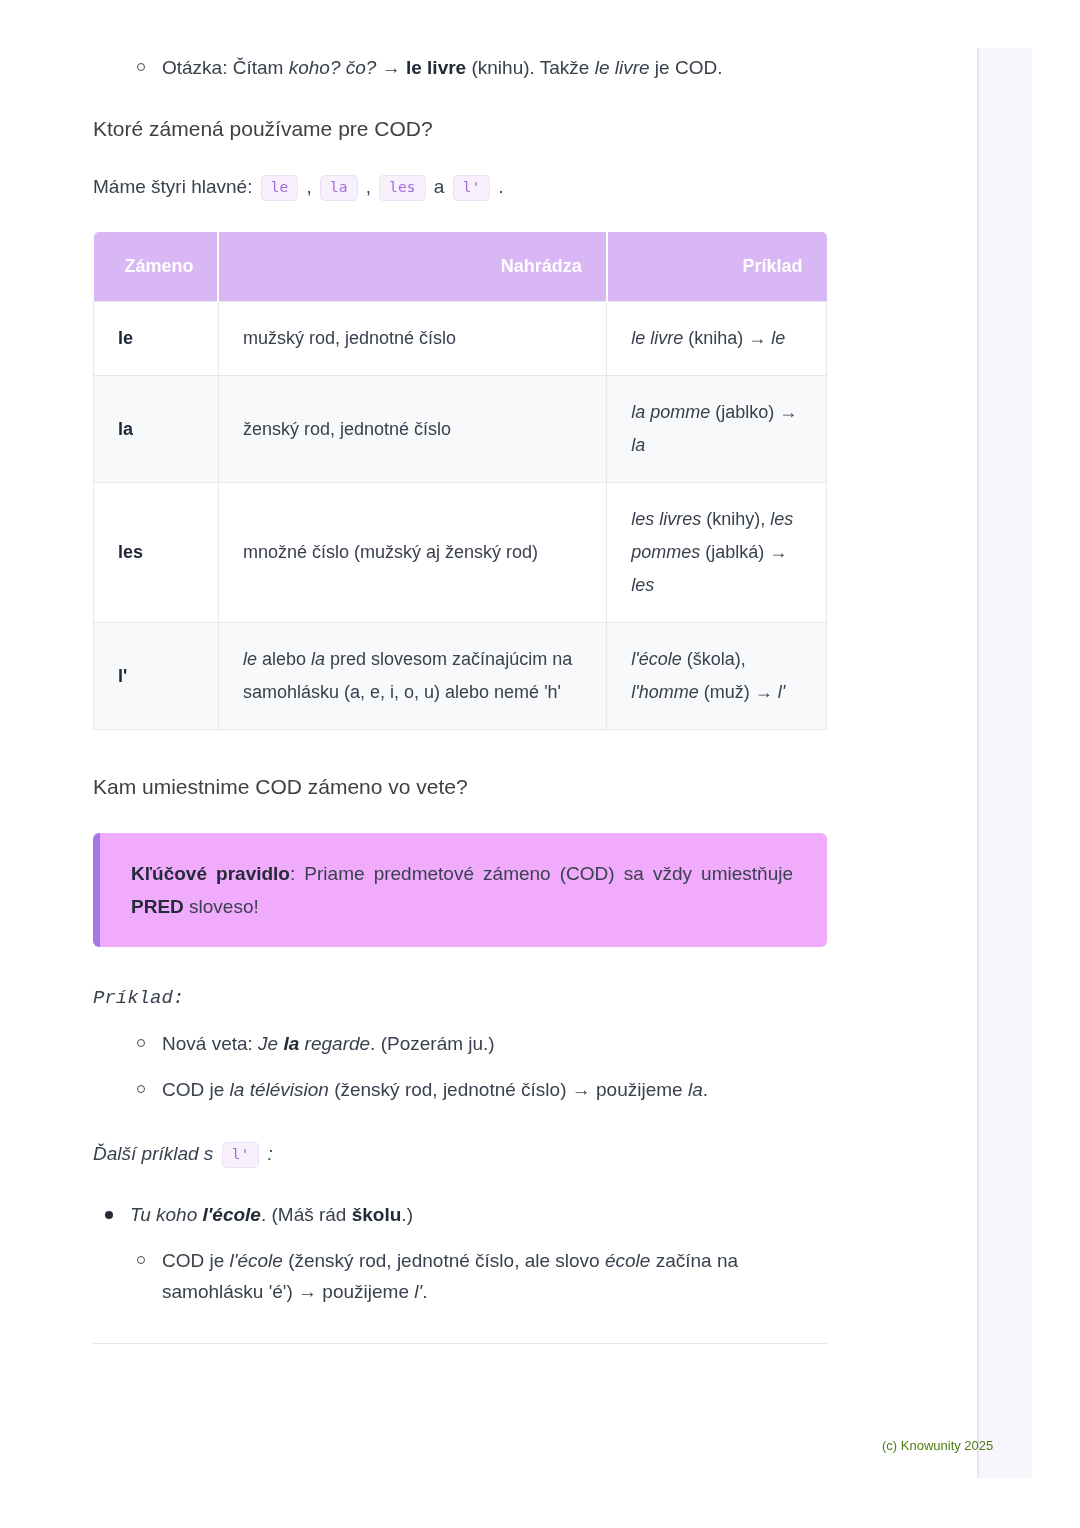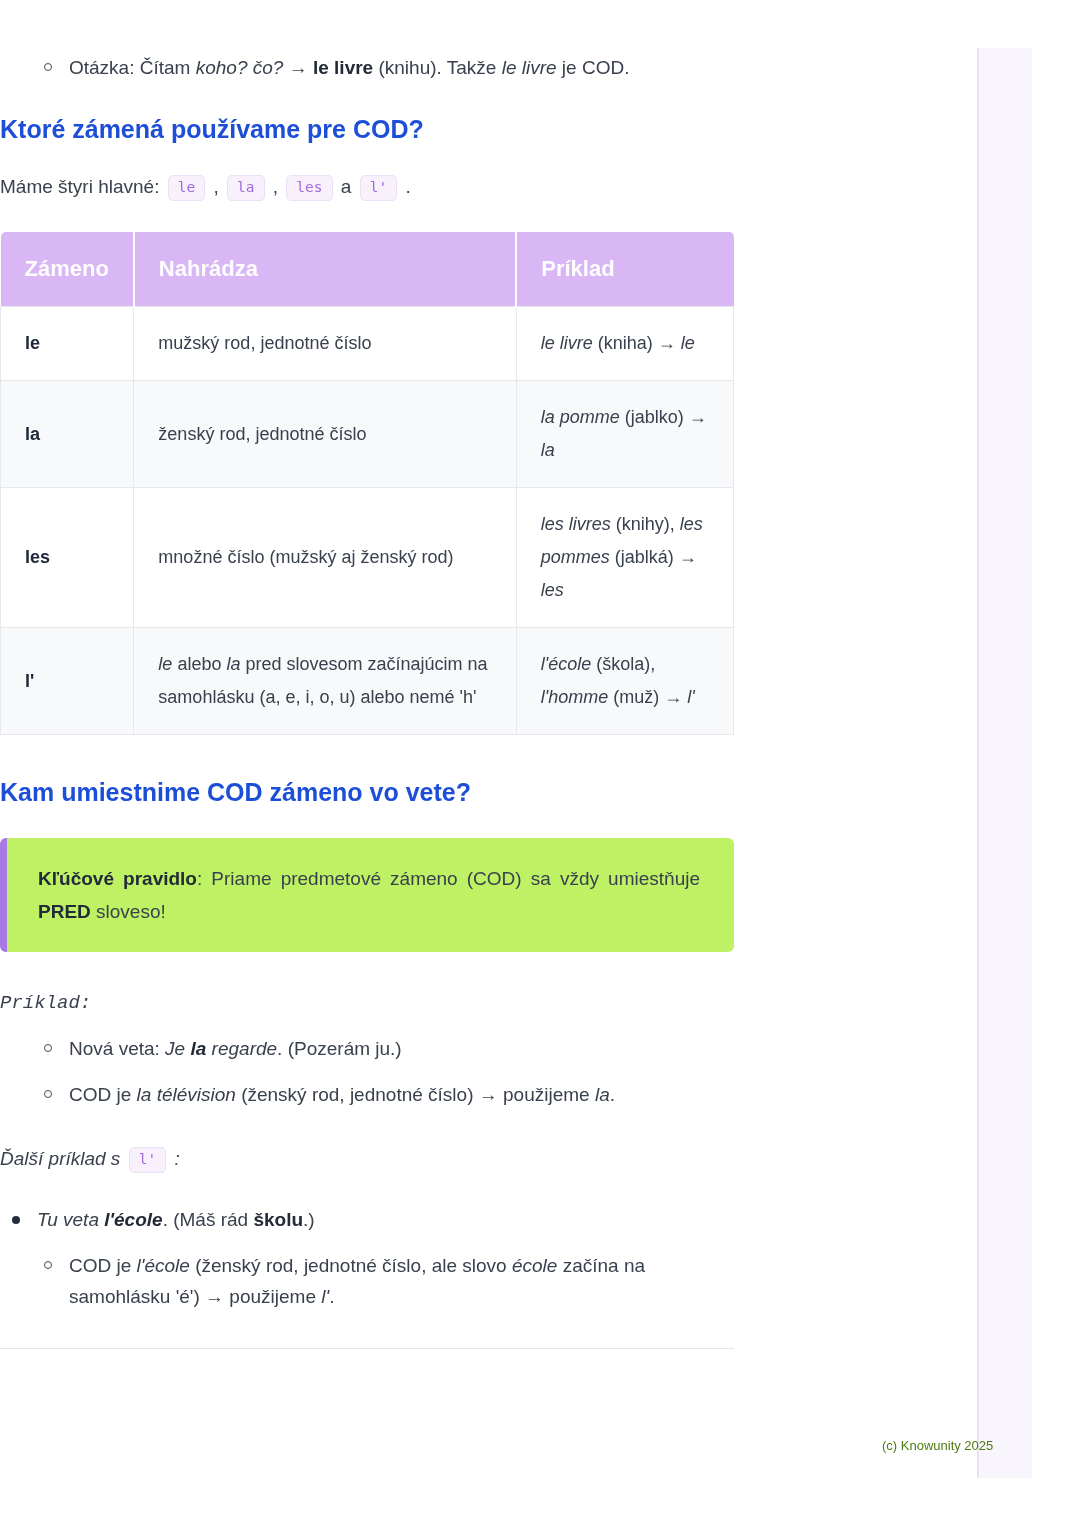--- a/index.html
+++ b/index.html
@@ -4,68 +4,68 @@
 <style>
   * { margin: 0; padding: 0; box-sizing: border-box; }
   html, body { width: 1080px; height: 1528px; background: #ffffff; overflow: hidden; }
   body { font-family: "Liberation Sans", sans-serif; color: #39414e; position: relative; }
 
   .scroll-track {
     position: absolute; left: 977px; top: 48px; width: 55px; height: 1430px;
     background: #f8f5fc; border-left: 2px solid #e9e2f4;
   }
 
-  .content { position: relative; width: 734px; padding-top: 52px; font-size: 19px; }
+  .content { position: relative; width: 734px; margin-left: 93px; padding-top: 52px; font-size: 19px; }
 
   
   .rt-i  { font-style: italic; }
   .rt-b  { font-weight: 700; color: #232b38; }
   .rt-bi { font-weight: 700; font-style: italic; color: #232b38; }
   .rt-c  {
     font-family: "DejaVu Sans Mono", monospace; font-style: normal;
     font-size: 14.5px; color: #a46ae0; background: #f8f1fb;
     border: 1px solid #ecdff6; border-radius: 5px; padding: 3px 9px 4px;
     margin: 0 3px; display: inline-block; line-height: 1.2; vertical-align: 1px;
   }
 
-  .heading { font-size: 25px; font-weight: 700; color: #1d4ed8; margin-top: 33px; line-height: 26px; }
+  .heading { font-size: 21px; font-weight: 400; color: #404040; margin-top: 33px; line-height: 26px; }
   .para { margin-top: 30px; line-height: 30px; }
 
   
   .li { display: flex; align-items: flex-start; line-height: 31px; }
   .li .marker { flex: 0 0 auto; margin-right: 17px; }
   .li .txt { flex: 1 1 auto; }
   .li.level1 { margin-left: 12px; }
   .li.level2 { margin-left: 44px; }
   .disc   { width: 8px; height: 8px; border-radius: 50%; background: #252d3a; margin-top: 12px; }
   .circle { width: 8px; height: 8px; border-radius: 50%; border: 1.7px solid #434b59; margin-top: 11px; background: transparent; }
 
   
   .cod-table { width: 734px; margin-top: 30px; border-collapse: collapse; font-size: 18px; }
   .cod-table th {
     background: #d9b7f4; color: rgba(255,255,255,0.97); font-weight: 700;
-    text-align: left; padding: 24px 24px; border-right: 2px solid #ffffff;
-    font-size: 22px;
+    text-align: right; padding: 24px 24px; border-right: 2px solid #ffffff;
+    font-size: 18px;
   }
   .cod-table th:last-child { border-right: none; }
   .cod-table th:first-child { border-top-left-radius: 5px; }
   .cod-table th:last-child { border-top-right-radius: 5px; }
   .cod-table td {
     border: 1px solid #e6e8eb; padding: 20px 24px; vertical-align: middle;
     line-height: 33px; color: #39414e; background: #ffffff;
   }
   .cod-table tr.alt td { background: #f8f9fa; }
   .cod-table td.pronoun { font-weight: 700; color: #20283a; }
   .col-pronoun { width: 125px; }
   .col-replaces { width: 389px; }
   .col-example { width: 220px; }
 
   
   .callout {
-    margin-top: 33px; background: #bef264; border-left: 7px solid #a878e6;
+    margin-top: 33px; background: #f0abfc; border-left: 7px solid #a878e6;
     border-radius: 6px; padding: 24px 34px 24px 31px; width: 734px;
   }
   .callout .txt { display: block; line-height: 33px; text-align: justify; color: #39414e; }
 
   .divider { border: none; border-top: 1px solid #e3e5e9; width: 734px; margin-top: 36px; }
 
   .footer {
     position: absolute; top: 1438px; left: 882px; font-size: 13px;
     color: #4d7c0f; white-space: nowrap; z-index: 2;
   }
@@ -146,21 +146,21 @@
     </div>
     <div class="li level2 mt15">
       <span class="marker circle"></span>
       <span class="txt"><span>COD je </span><span class="rt-i">la télévision</span><span> (ženský rod, jednotné číslo) → použijeme </span><span class="rt-i">la</span><span>.</span></span>
     </div>
 
     <div class="para mt34"><span class="rt-i">Ďalší príklad s </span><span class="rt-c">l'</span><span class="rt-i"> :</span></div>
 
     <div class="li level1 mt30">
       <span class="marker disc"></span>
-      <span class="txt"><span class="rt-i">Tu veta </span><span class="rt-bi">l'école</span><span>. (Máš rád </span><span class="rt-b">školu</span><span>.)</span></span>
+      <span class="txt"><span class="rt-i">Tu koho </span><span class="rt-bi">l'école</span><span>. (Máš rád </span><span class="rt-b">školu</span><span>.)</span></span>
     </div>
     <div class="li level2 mt15">
       <span class="marker circle"></span>
       <span class="txt"><span>COD je </span><span class="rt-i">l'école</span><span> (ženský rod, jednotné číslo, ale slovo </span><span class="rt-i">école</span><span> začína na samohlásku 'é') → použijeme </span><span class="rt-i">l'</span><span>.</span></span>
     </div>
 
     <hr class="divider">
 
   </div>
 

